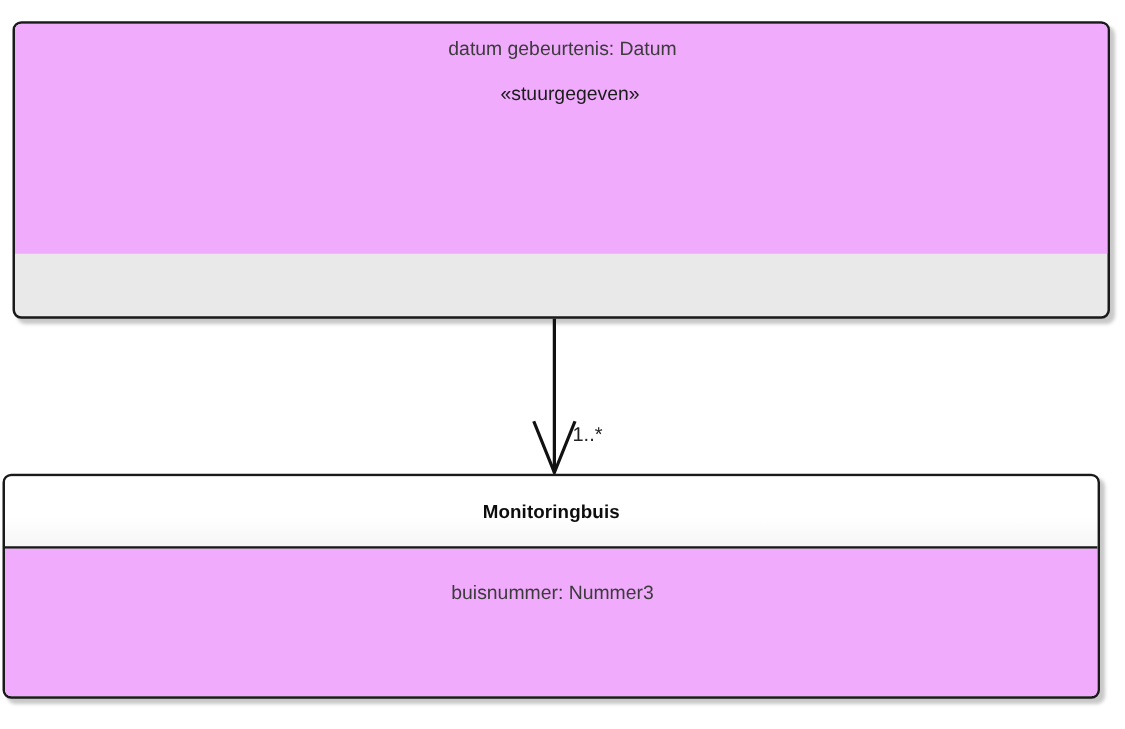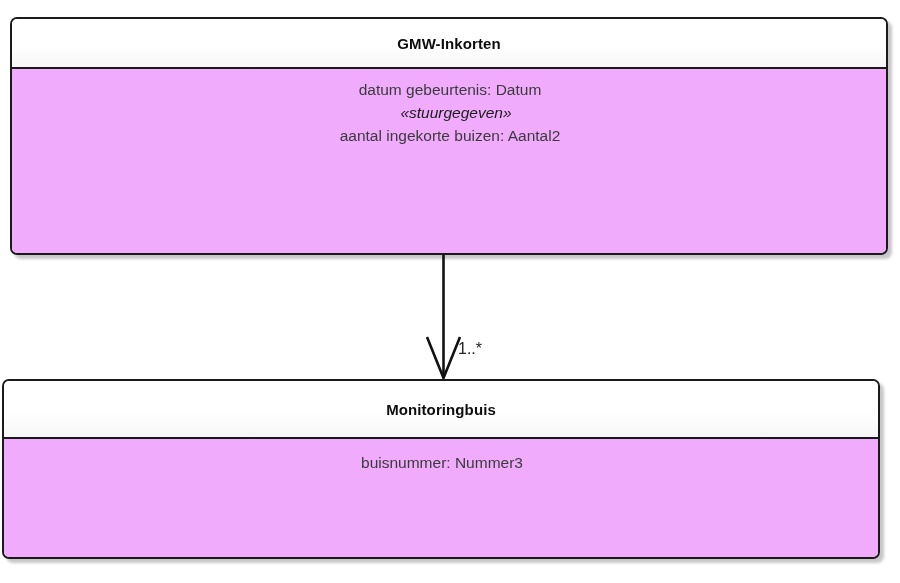--- a/index.html
+++ b/index.html
@@ -63,21 +63,21 @@
   .uml-attr {
     font-size: 15.5px;
     line-height: 23px;
     color: #3b3b3b;
     white-space: nowrap;
   }
 
   .uml-attr.stereotype {
     color: #1b1b1b;
     padding-left: 12px;
-    font-style: italic;
+    margin-top: 13px;
   }
 
   
   #connector {
     position: absolute;
     left: 0;
     top: 0;
     width: 900px;
     height: 583px;
     pointer-events: none;
@@ -90,41 +90,37 @@
     color: #232323;
     white-space: nowrap;
   }
 </style>
 </head>
 <body>
 
 <div id="canvas">
 
   <div class="uml-class" id="class-gmw-inkorten" style="left:10px; top:17px; width:878px; height:238px;">
-    <div class="uml-header">
-      <span class="uml-header-title">GMW-Inkorten</span>
-    </div>
     <div class="uml-body">
       <div class="uml-attr">datum gebeurtenis: Datum</div>
       <div class="uml-attr stereotype">«stuurgegeven»</div>
-      <div class="uml-attr">aantal ingekorte buizen: Aantal2</div>
     </div>
   </div>
 
   <svg id="connector" viewBox="0 0 900 583" width="900" height="583">
 
     <line x1="443.5" y1="255" x2="443.5" y2="378" stroke="#111111" stroke-width="2.6"></line>
 
     <path d="M 427 337 L 443.5 378 L 460 337" fill="none" stroke="#111111" stroke-width="2.6" stroke-linecap="butt" stroke-linejoin="miter"></path>
   </svg>
 
   <div class="multiplicity-label" style="left:458px; top:341px;">1..*</div>
 
   <div class="uml-class" id="class-monitoringbuis" style="left:2px; top:379px; width:878px; height:180px;">
     <div class="uml-header" style="height:58px;">
       <span class="uml-header-title">Monitoringbuis</span>
     </div>
-    <div class="uml-body" style="height:calc(100% - 58px); padding-top:12px;">
+    <div class="uml-body" style="height:calc(100% - 58px); padding-top:24px;">
       <div class="uml-attr">buisnummer: Nummer3</div>
     </div>
   </div>
 
 </div>
 
 </body></html>

